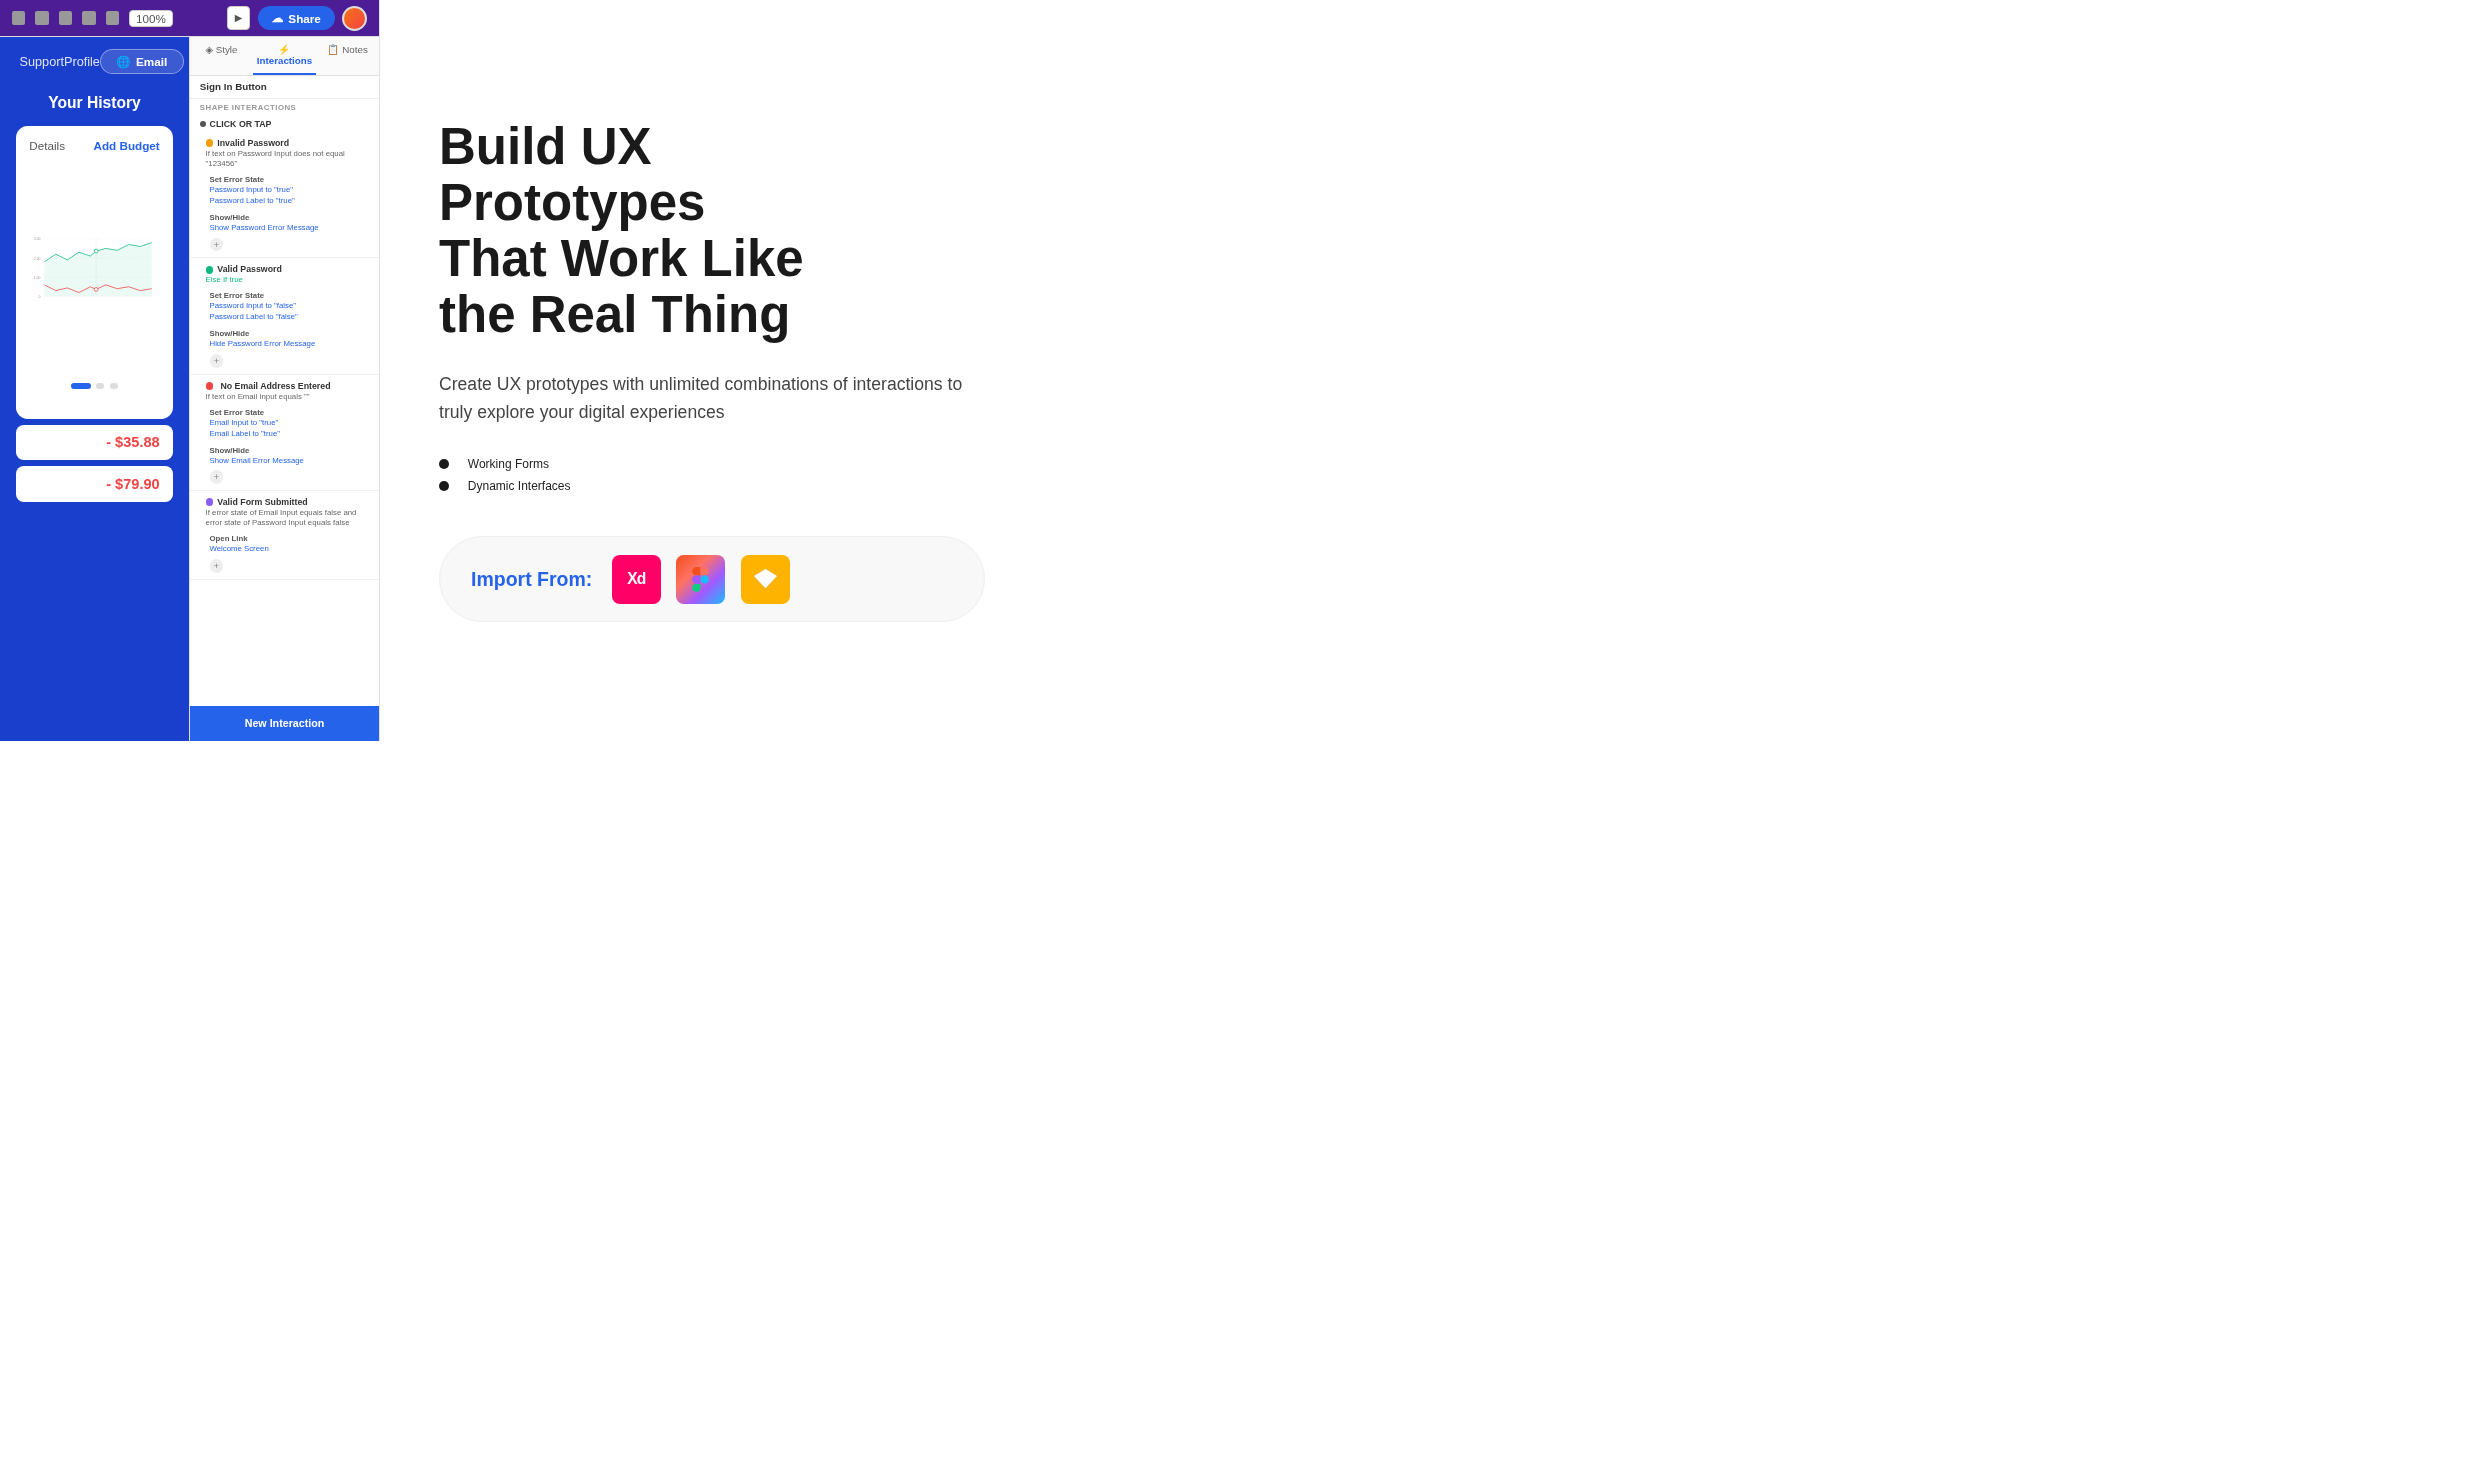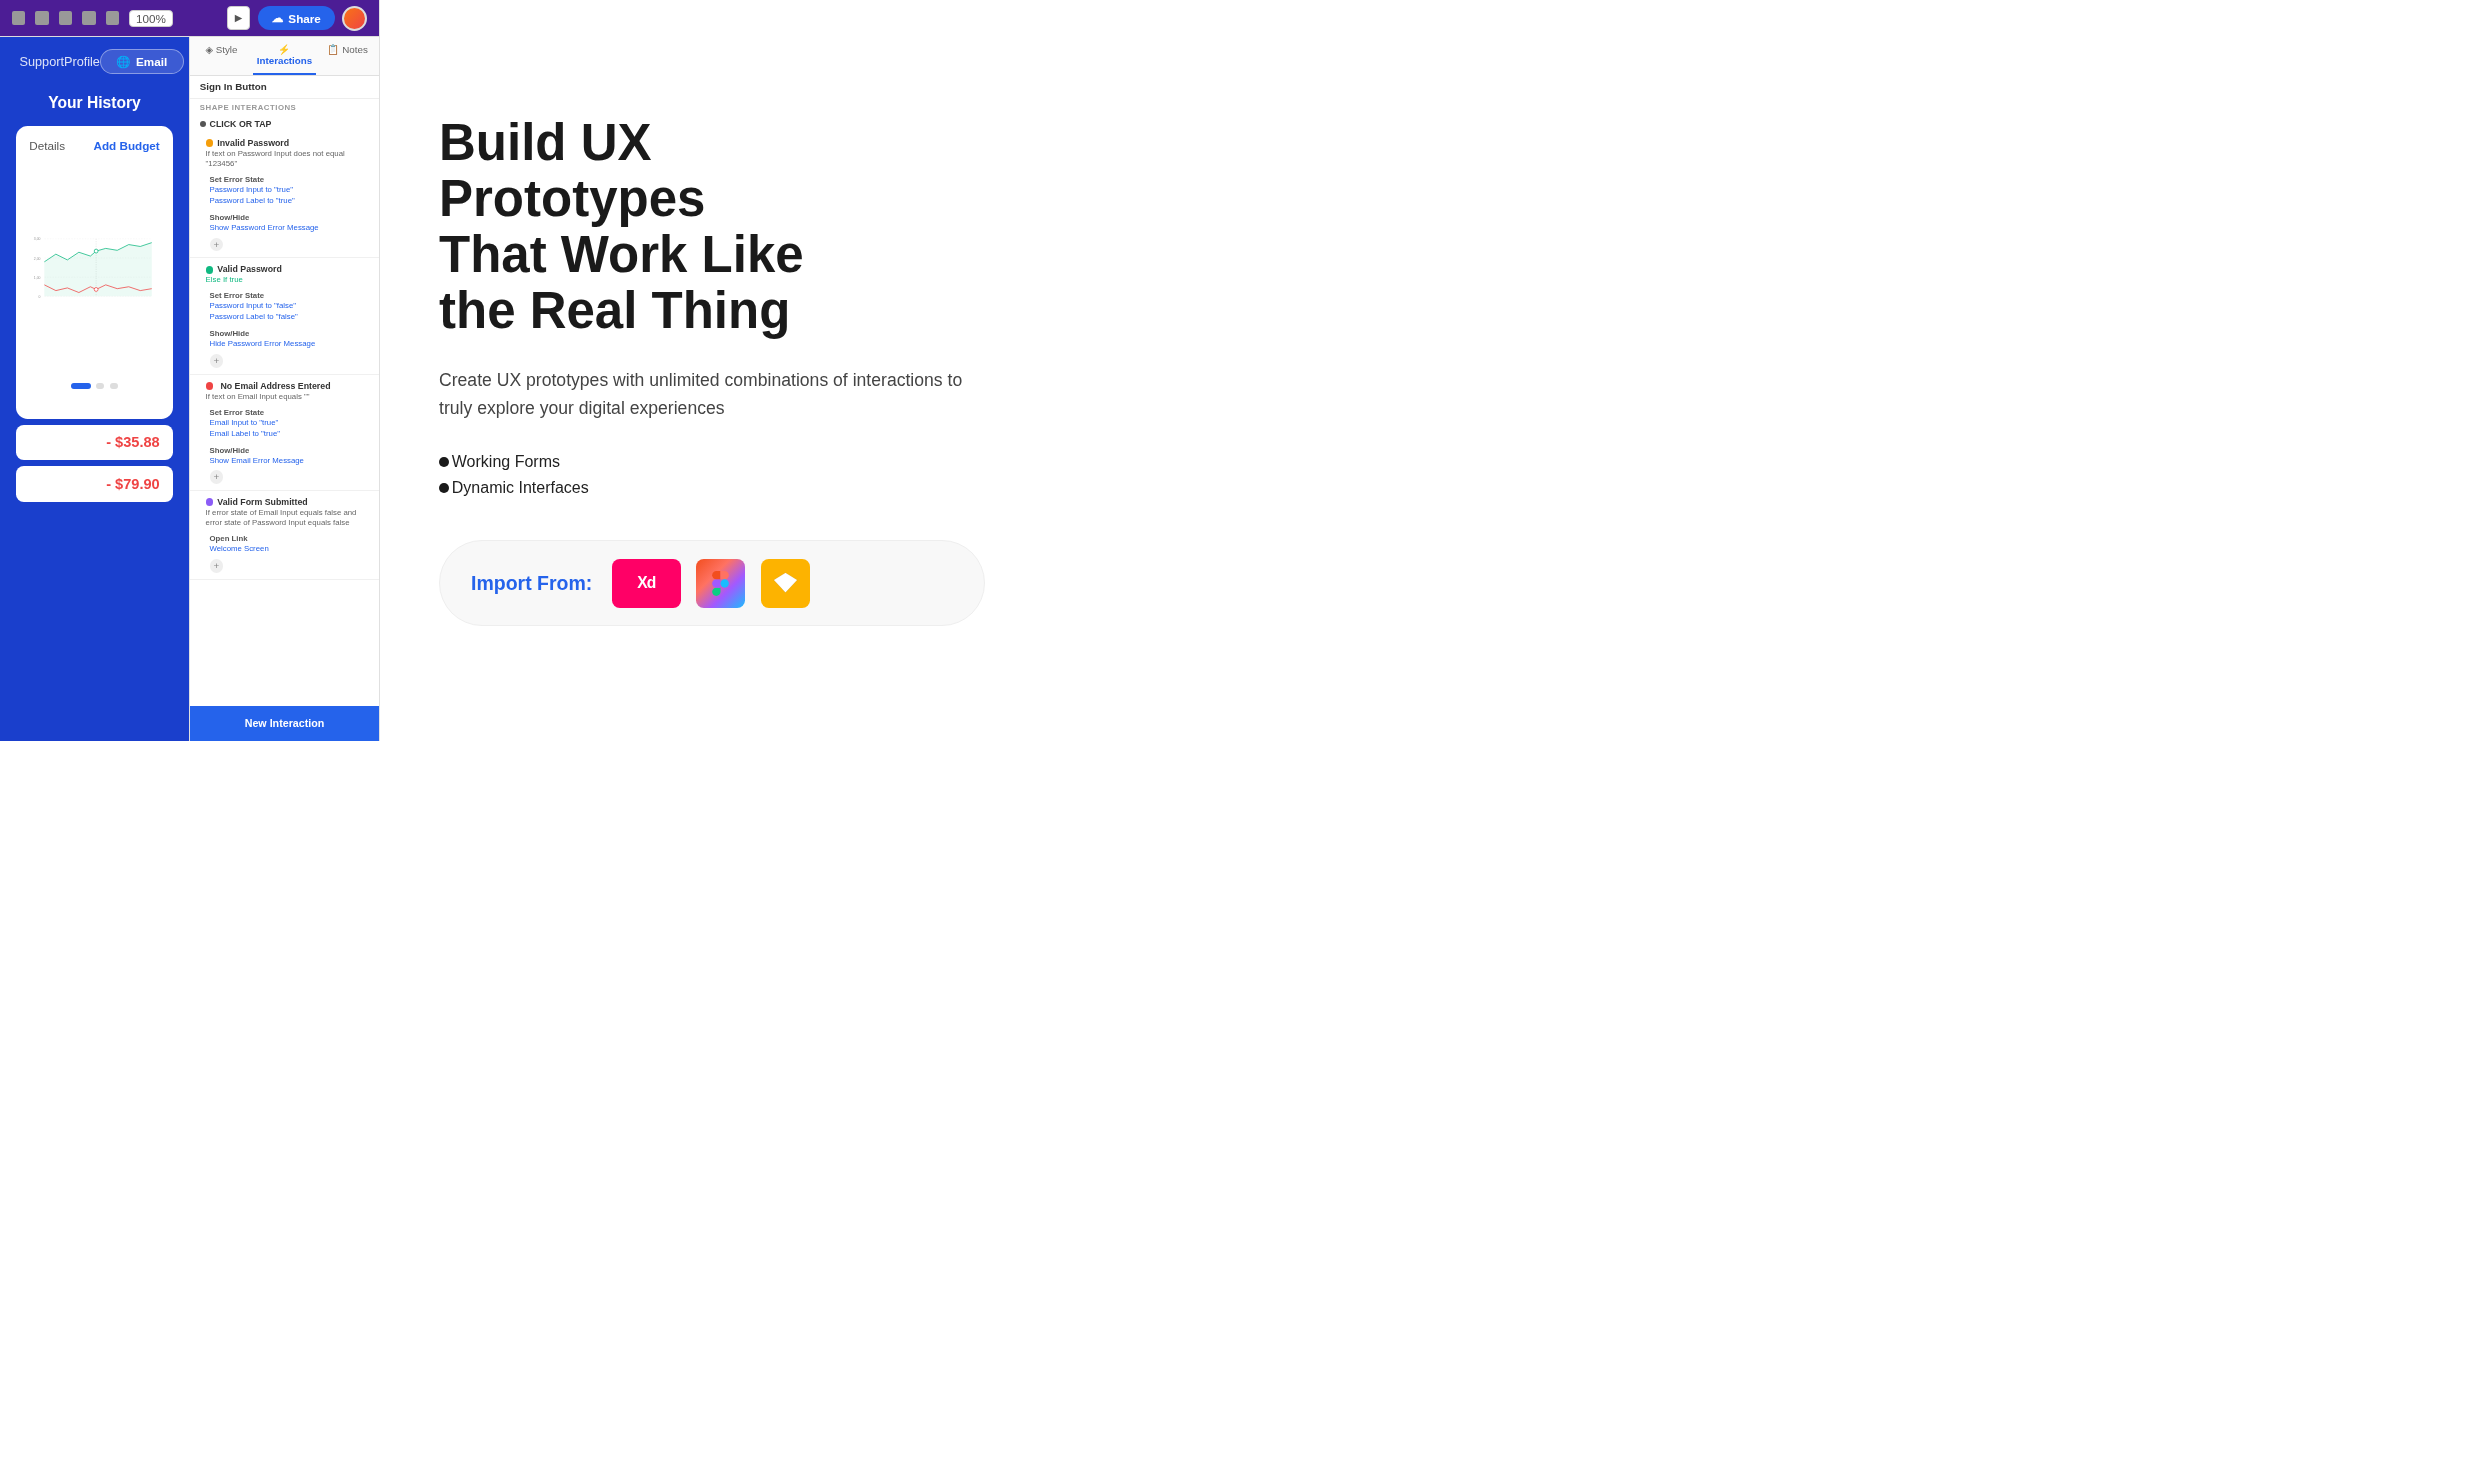--- a/index.html
+++ b/index.html
@@ -366,26 +366,26 @@
       line-height: 1.6;
       max-width: 527px;
       margin-bottom: 27px;
     }
 
     .feature-list {
       list-style: none;
       margin-bottom: 39px;
     }
     .feature-list li {
-      font-size: 16px;
+      font-size: 12px;
       color: #222;
       padding: 3.9px 0;
       display: flex;
       align-items: center;
-      gap: 3px;
+      gap: 19px;
     }
     .bullet {
       width: 9.8px;
       height: 9.8px;
       background: #1a1a1a;
       border-radius: 50%;
       flex-shrink: 0;
     }
 
     .import-bar {
@@ -405,21 +405,21 @@
       white-space: nowrap;
     }
     .import-icons {
       display: flex;
       gap: 15.6px;
       align-items: center;
     }
 
     
     .icon-xd {
-      width: 69px;
+      width: 49px;
       height: 49px;
       background: #ff0066;
       border-radius: 7.8px;
       display: flex;
       align-items: center;
       justify-content: center;
       color: white;
       font-weight: 800;
       font-size: 15.6px;
       letter-spacing: -1px;

